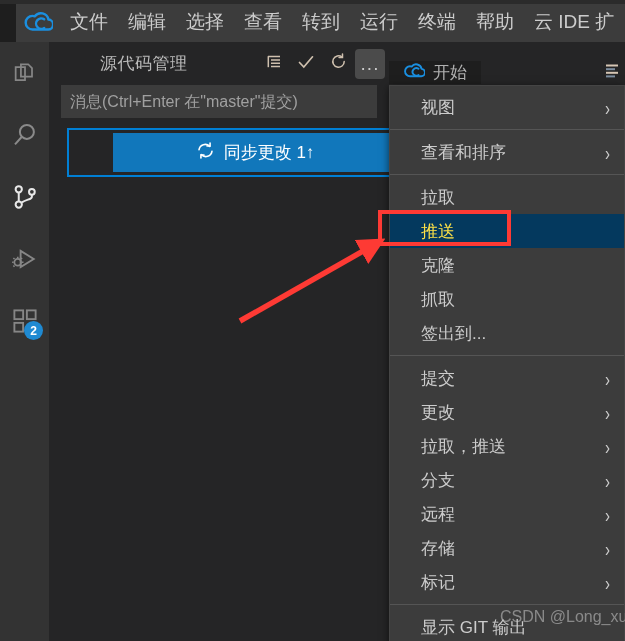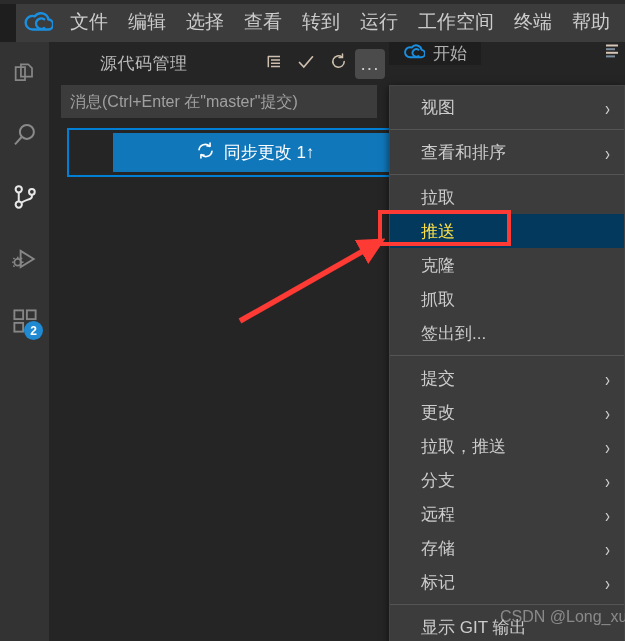--- a/index.html
+++ b/index.html
@@ -101,21 +101,21 @@
     font-family: "Liberation Sans", sans-serif;
   }
 
   
   .editor-region {
     position: absolute; left: 389px; top: 42px; width: 236px; height: 599px;
     background: #1e1e1e;
   }
   .tabbar {
     height: 43px; background: #252526;
-    display: flex; align-items: flex-start;
+    display: flex; align-items: flex-end;
     border-bottom: 1px solid #252526;
   }
   .tab {
     display: flex; align-items: center; gap: 8px;
     padding: 0 14px;
     background: #1e1e1e; color: #b0b0b0; font-size: 17px;
     border-right: 1px solid #252526;
     white-space: nowrap;
   }
   .tabbar-actions {
@@ -181,21 +181,20 @@
         <path d="M21.2 9.3a5.2 5.2 0 1 0 0 8.6" fill="none" stroke="#1a8fe0" stroke-width="2.4" stroke-linecap="round"></path>
       </svg>
     </div>
     <div class="menu-items">
       <div class="menu-item">文件</div>
       <div class="menu-item">编辑</div>
       <div class="menu-item">选择</div>
       <div class="menu-item">查看</div>
       <div class="menu-item">转到</div>
       <div class="menu-item">运行</div>
-      <div class="menu-item">工作空间</div>
       <div class="menu-item">终端</div>
       <div class="menu-item">帮助</div>
       <div class="menu-item">云 IDE 扩</div>
     </div>
   </div>
 
   <div class="activitybar">
 
     <div class="act-item">
       <span>

